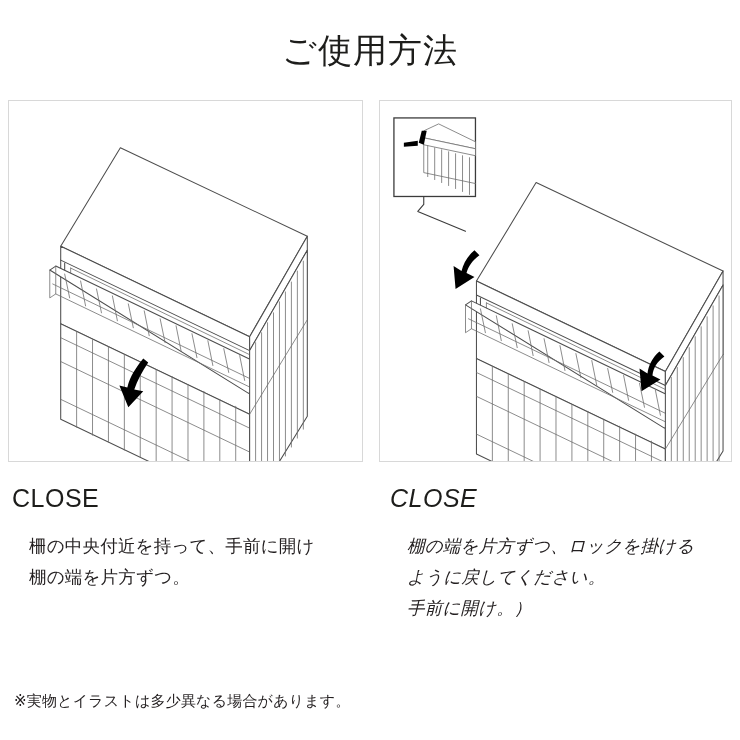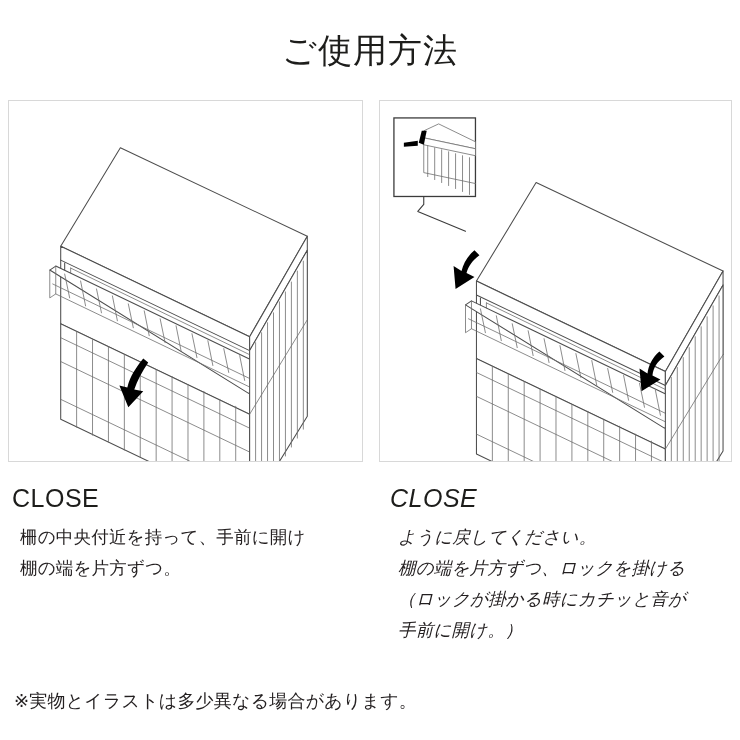--- a/index.html
+++ b/index.html
@@ -62,30 +62,30 @@
     color: #1d1d1b;
     letter-spacing: 0.5px;
     margin: 0 0 8px 0;
     font-weight: 400;
   }
   .caption-body {
     font-size: 17.5px;
     line-height: 31px;
     color: #231f20;
     letter-spacing: 0.2px;
-    margin: 8px;
+    margin: 17px;
   }
   .caption-body .ln { display: block; white-space: nowrap; }
 
   
   .footnote {
     position: absolute;
     left: 14px;
     top: 688px;
-    font-size: 18px;
+    font-size: 15px;
     line-height: 26px;
     color: #231f20;
     letter-spacing: 0.2px;
   }
 
   
   .lart {
     fill: none;
     stroke: #4d4d4d;
     stroke-width: 1.05;
@@ -339,22 +339,21 @@
     <div class="caption-head">CLOSE</div>
     <div class="caption-body">
       <span class="ln">柵の中央付近を持って、手前に開け</span>
       <span class="ln">棚の端を片方ずつ。</span>
     </div>
   </div>
 
   <div class="caption caption-right">
     <div class="caption-head">CLOSE</div>
     <div class="caption-body">
+      <span class="ln">棚の端を片方ずつ、ロックを掛ける</span>
       <span class="ln">ように戻してください。</span>
-      <span class="ln">棚の端を片方ずつ、ロックを掛ける</span>
-      <span class="ln">（ロックが掛かる時にカチッと音が</span>
       <span class="ln">手前に開け。）</span>
     </div>
   </div>
 
   <div class="footnote">※実物とイラストは多少異なる場合があります。</div>
 
 </div>
 
 </body></html>

